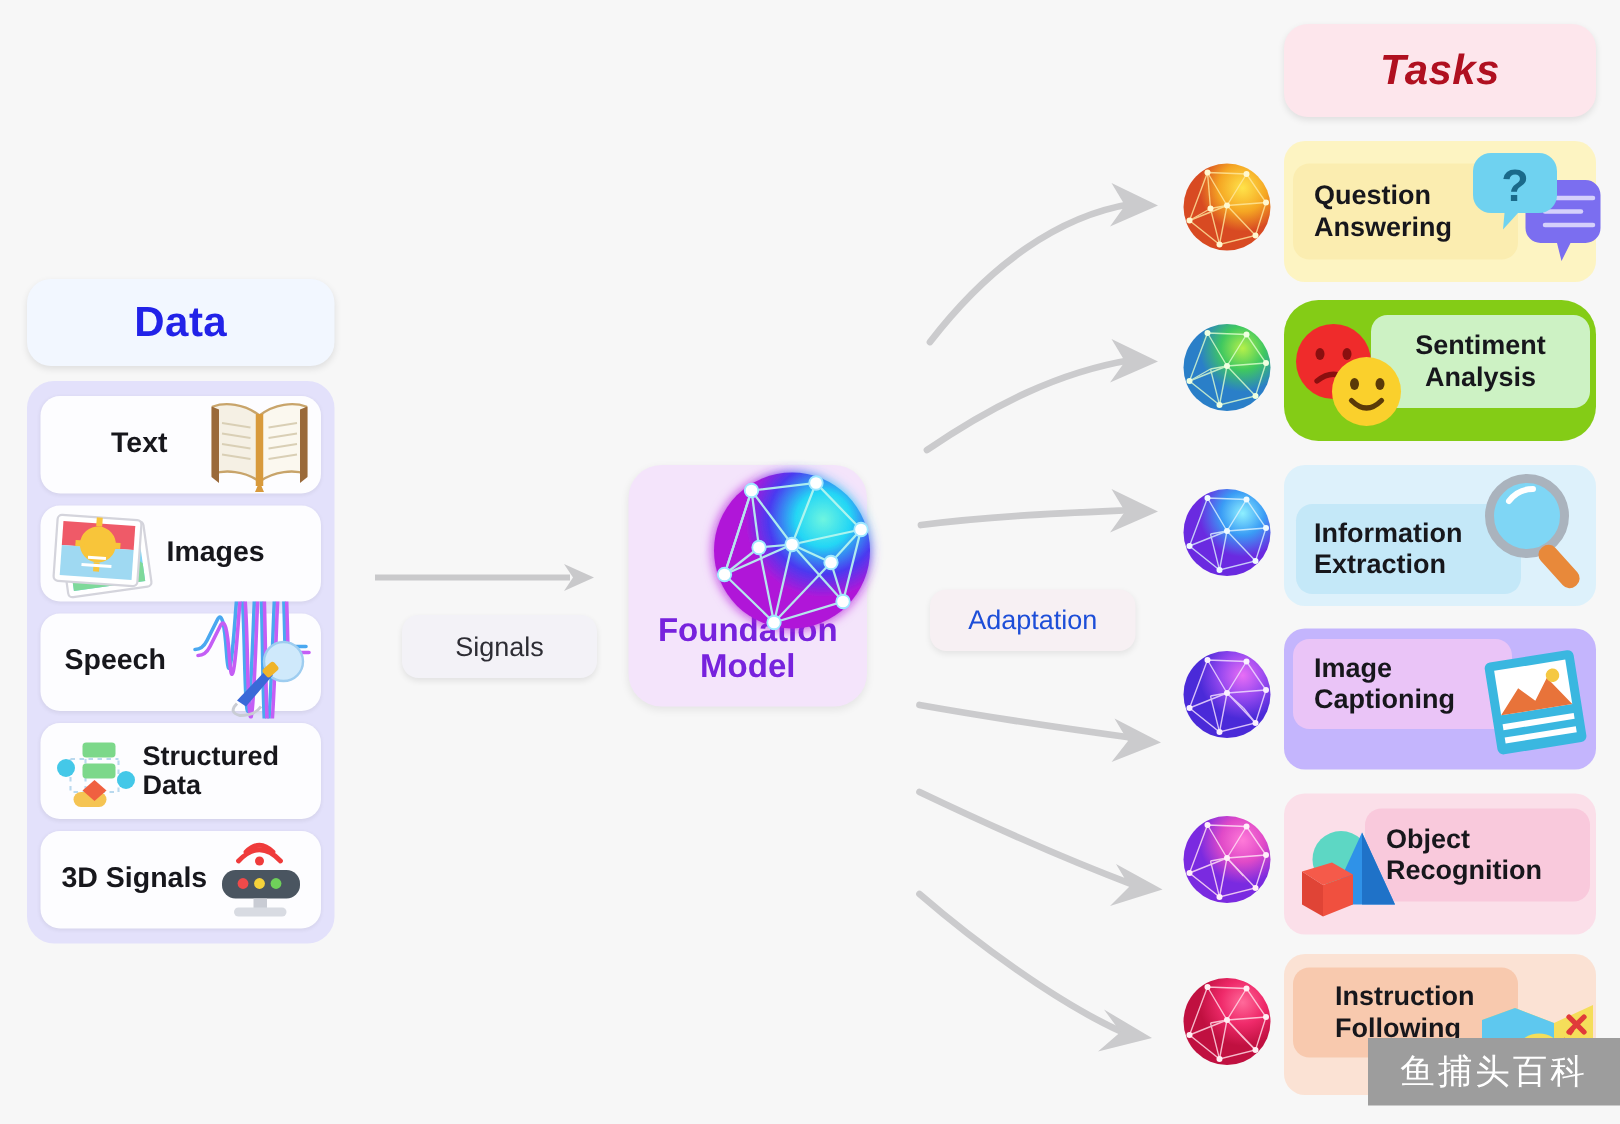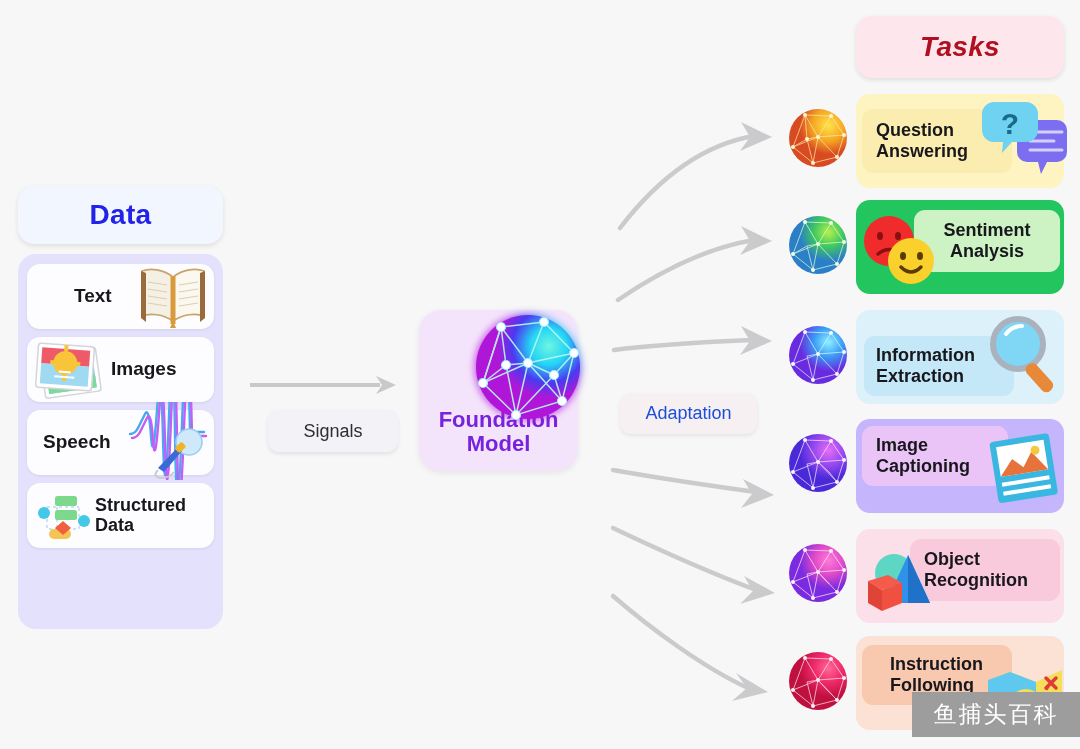--- a/index.html
+++ b/index.html
@@ -199,20 +199,38 @@
           <rect x="20" y="19" width="22" height="10" rx="2.5" fill="#7cd88a"></rect>
           <rect x="14" y="38" width="22" height="10" rx="5" fill="#f5c453"></rect>
           <path d="M28 30 L36 37 L28 44 L20 37 Z" fill="#f06040"></path>
           <circle cx="9" cy="22" r="6" fill="#44c8e8"></circle>
           <circle cx="49" cy="30" r="6" fill="#44c8e8"></circle>
         </svg>
       </span>
       <span class="lbl">Structured Data</span>
     </div>
 
+    <div class="data-item di-3d">
+      <span class="lbl">3D Signals</span>
+      <span class="dicon" style="right:2px; top:-8px;">
+        <svg width="78" height="74" viewBox="0 0 78 74">
+          <g fill="none" stroke="#ef3b3b" stroke-width="3.2" stroke-linecap="round">
+            <path d="M30 22 Q39 13 48 22"></path>
+            <path d="M25 28 Q39 13 53 28"></path>
+          </g>
+          <circle cx="39" cy="28" r="3" fill="#ef3b3b"></circle>
+          <rect x="14" y="34" width="52" height="19" rx="9" fill="#4a5560"></rect>
+          <circle cx="28" cy="43" r="3.6" fill="#ef4a4a"></circle>
+          <circle cx="39" cy="43" r="3.6" fill="#f5d23a"></circle>
+          <circle cx="50" cy="43" r="3.6" fill="#6fd05a"></circle>
+          <rect x="35" y="53" width="9" height="7" fill="#c9ccd4"></rect>
+          <rect x="22" y="59" width="35" height="6" rx="3" fill="#d8dbe2"></rect>
+        </svg>
+      </span>
+    </div>
 
   </div>
 
   <svg class="abs" id="training-arrow" viewBox="0 0 150 22">
     <line x1="2" y1="11" x2="132" y2="11" stroke="#c9c9cb" stroke-width="4"></line>
     <path d="M128 2 L148 11 L128 20 L134 11 Z" fill="#c9c9cb"></path>
   </svg>
   <div class="abs" id="training-chip">
     <span class="lbl">Signals</span>
   </div>
@@ -390,21 +408,21 @@
     <g fill="#f0ffe0">
         <circle cx="18" cy="8" r="2"></circle>
         <circle cx="44" cy="9" r="2"></circle>
         <circle cx="57" cy="28" r="2"></circle>
         <circle cx="50" cy="50" r="2"></circle>
         <circle cx="26" cy="56" r="2"></circle>
         <circle cx="6" cy="40" r="2"></circle>
         <circle cx="31" cy="30" r="2"></circle>
       </g>
   </svg>
-  <div class="task-card" style="top:200px; background:#22c55e;">
+  <div class="task-card" style="top:200px; background:#84cc16;border-radius:23px;">
     <div class="task-inner" style="right:4px; top:10px; width:146px; height:62px; background:#cdf2c4; justify-content:center;">
       <span class="lbl" style="text-align:center;">Sentiment Analysis</span>
     </div>
     <span class="task-icon" style="left:6px; top:14px;">
       <svg width="80" height="72" viewBox="0 0 80 72">
         <circle cx="27" cy="27" r="25" fill="#ef2b2b"></circle>
         <g fill="#8a0f0f">
             <ellipse cx="18" cy="22" rx="3" ry="4"></ellipse>
             <ellipse cx="36" cy="22" rx="3" ry="4"></ellipse>
           </g>

